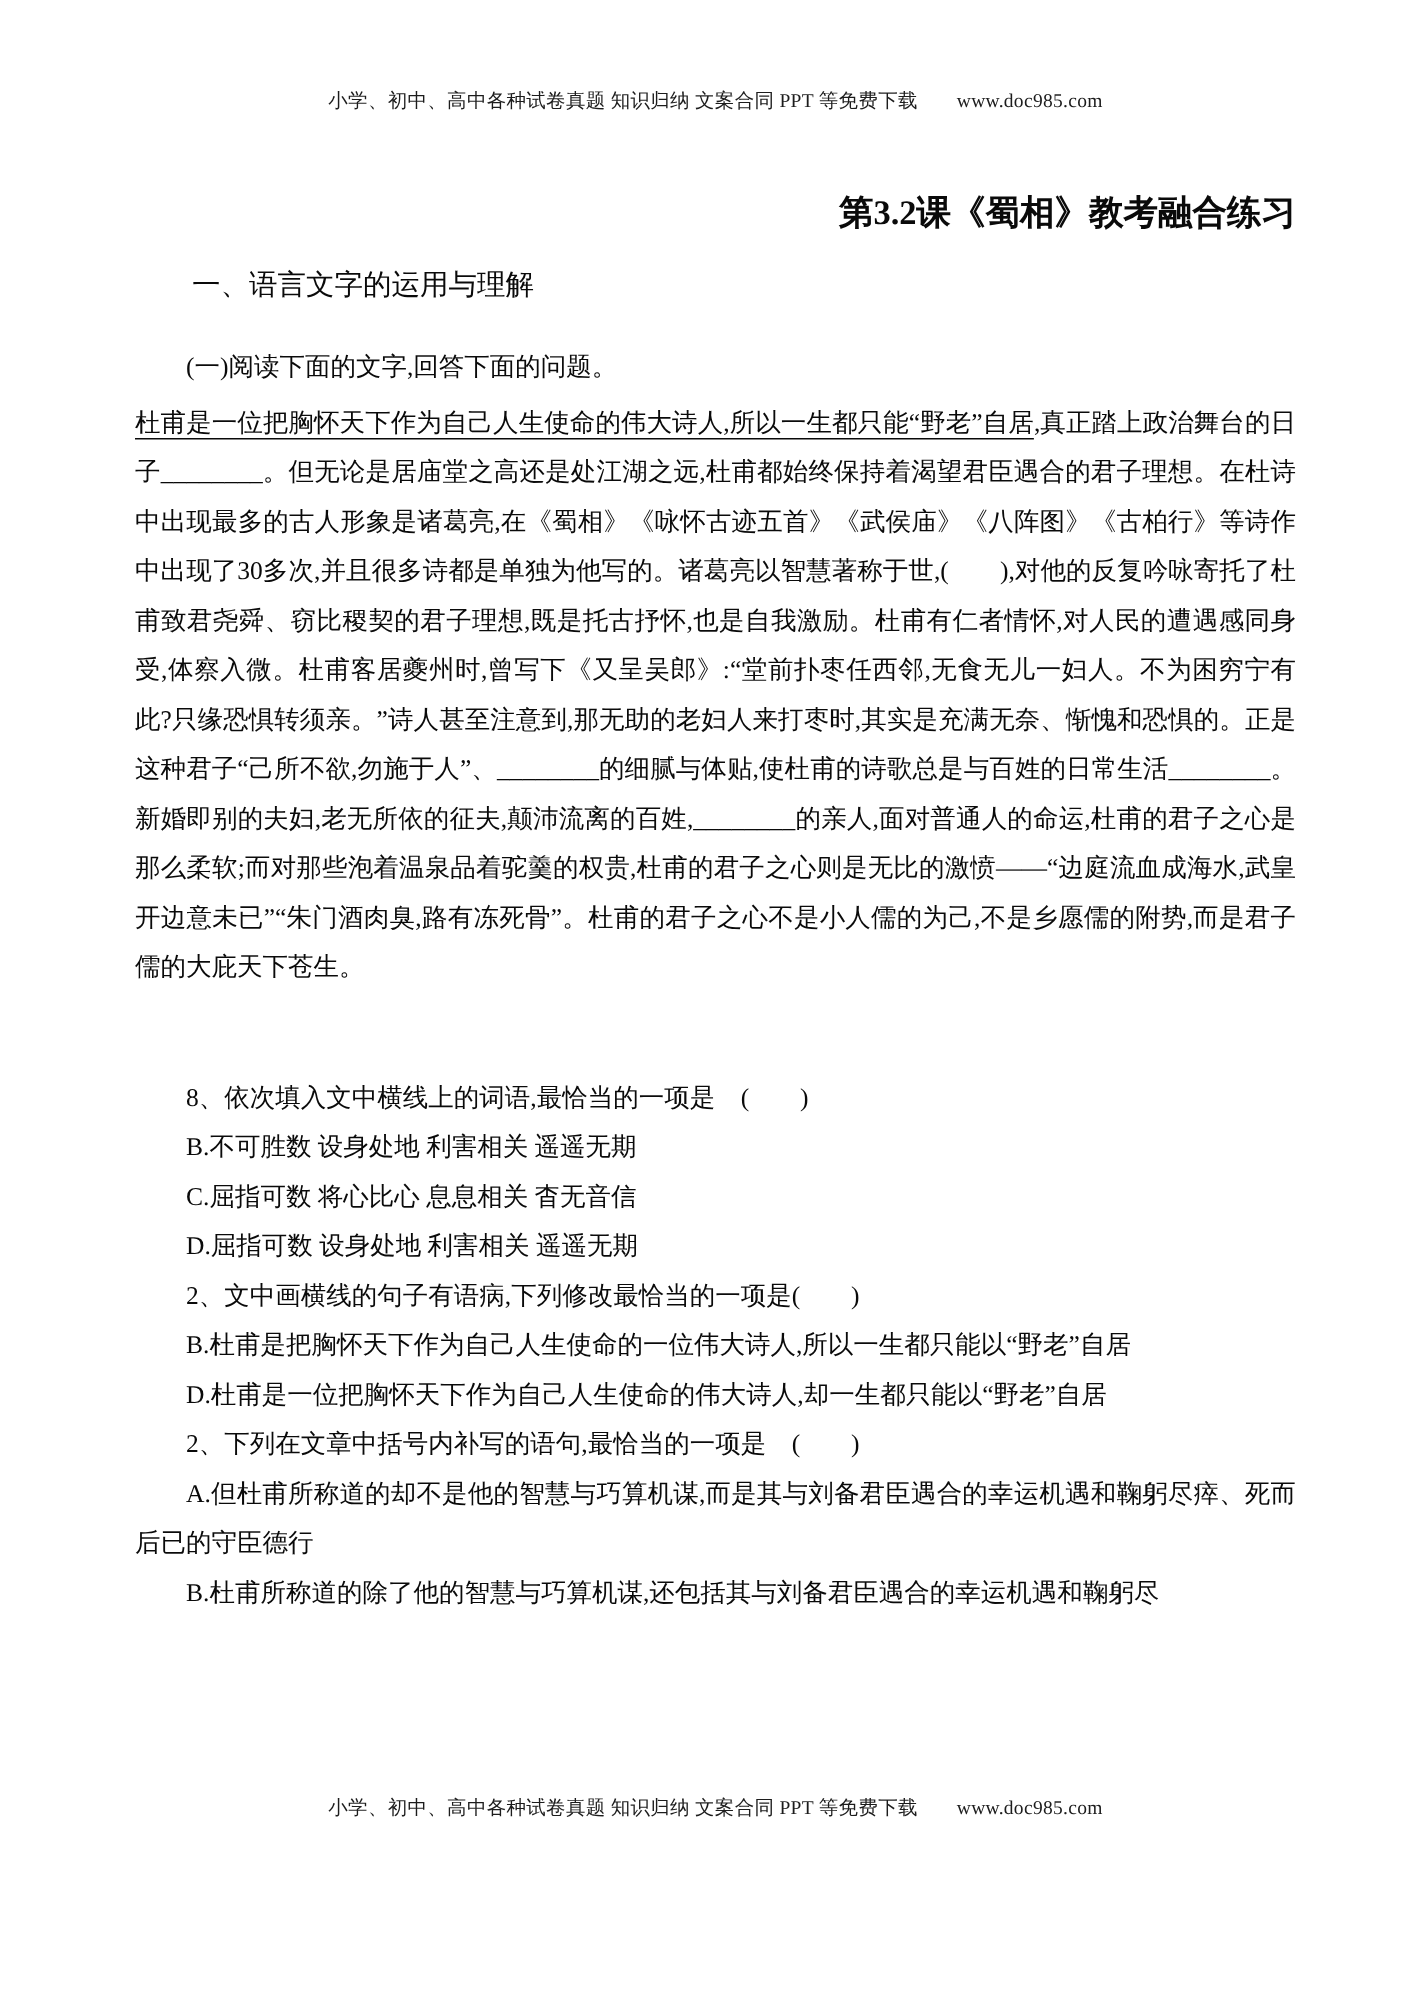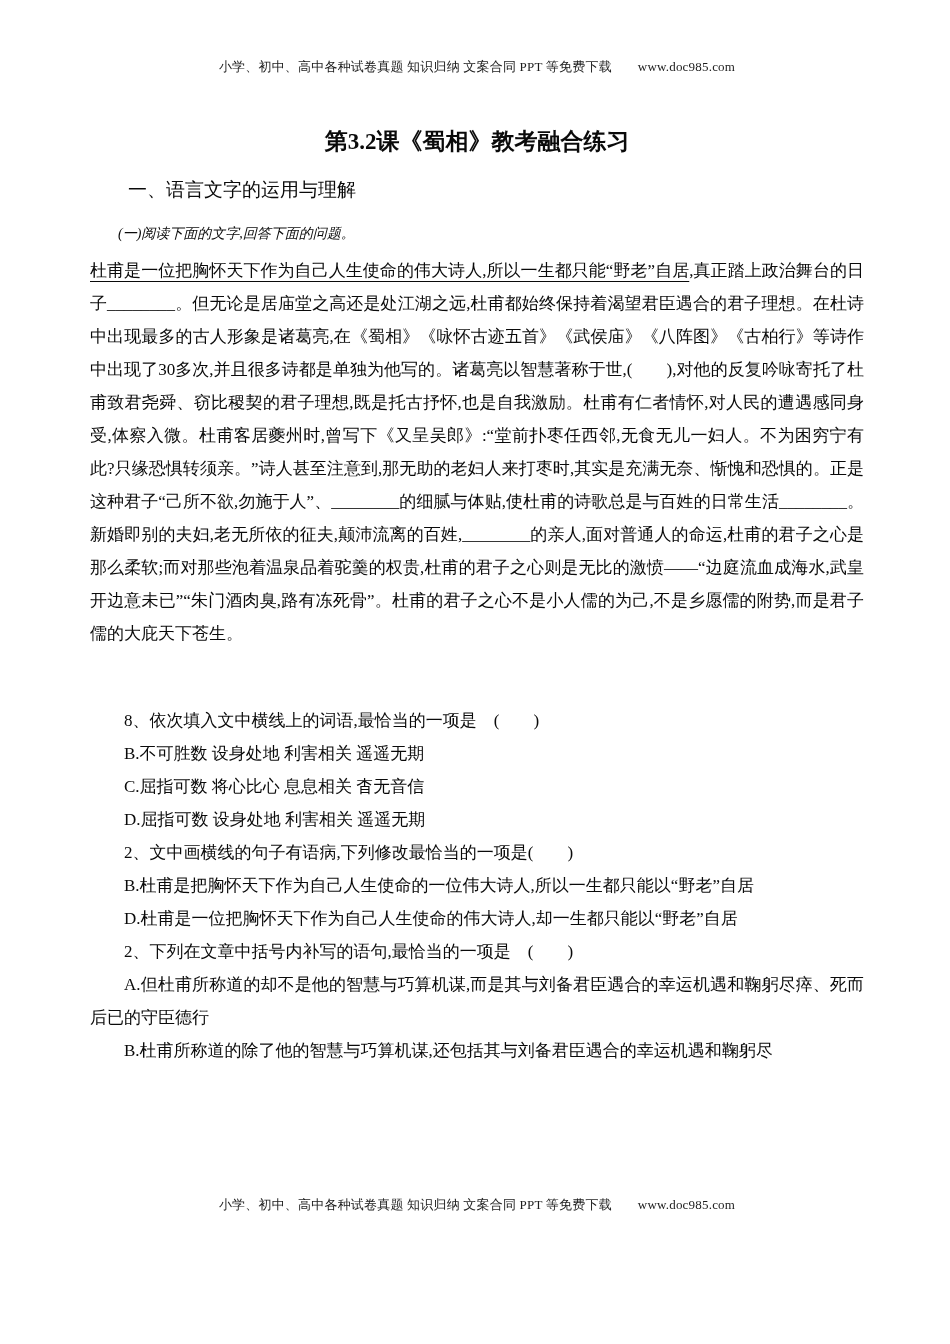--- a/index.html
+++ b/index.html
@@ -23,37 +23,36 @@
     font-size: 13px;
     color: #1c1c1c;
     margin-bottom: 50px;
     letter-spacing: 0.2px;
   }
   .doc-header .url,
   .doc-footer .url {
     margin-left: 26px;
   }
   .doc-title {
-    text-align: center;
+    text-align: right;
     font-size: 23px;
     font-weight: 700;
     margin: 0 0 20px 0;
   }
   .section-heading {
     font-size: 19px;
     font-weight: 400;
     margin: 0 0 10px 0;
     text-indent: 2em;
   }
   .intro {
-    font-size: 14px;
-    margin: 4px 0 4px 0;
+    font-size: 17px;
+    margin: 15px 0 4px 0;
     text-indent: 2em;
     line-height: 33px;
-    font-style: italic;
   }
   .passage {
     font-size: 17px;
     line-height: 33px;
     text-align: justify;
     margin: 0;
   }
   .passage .u {
     text-decoration: underline;
     text-underline-offset: 5px;

